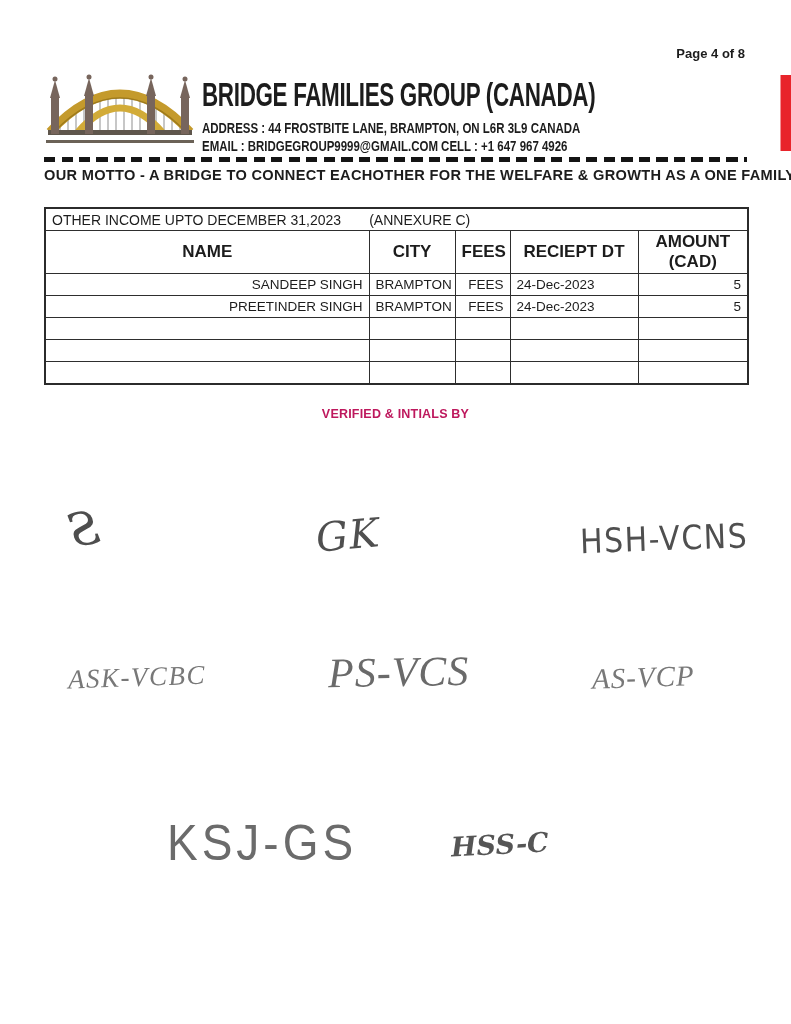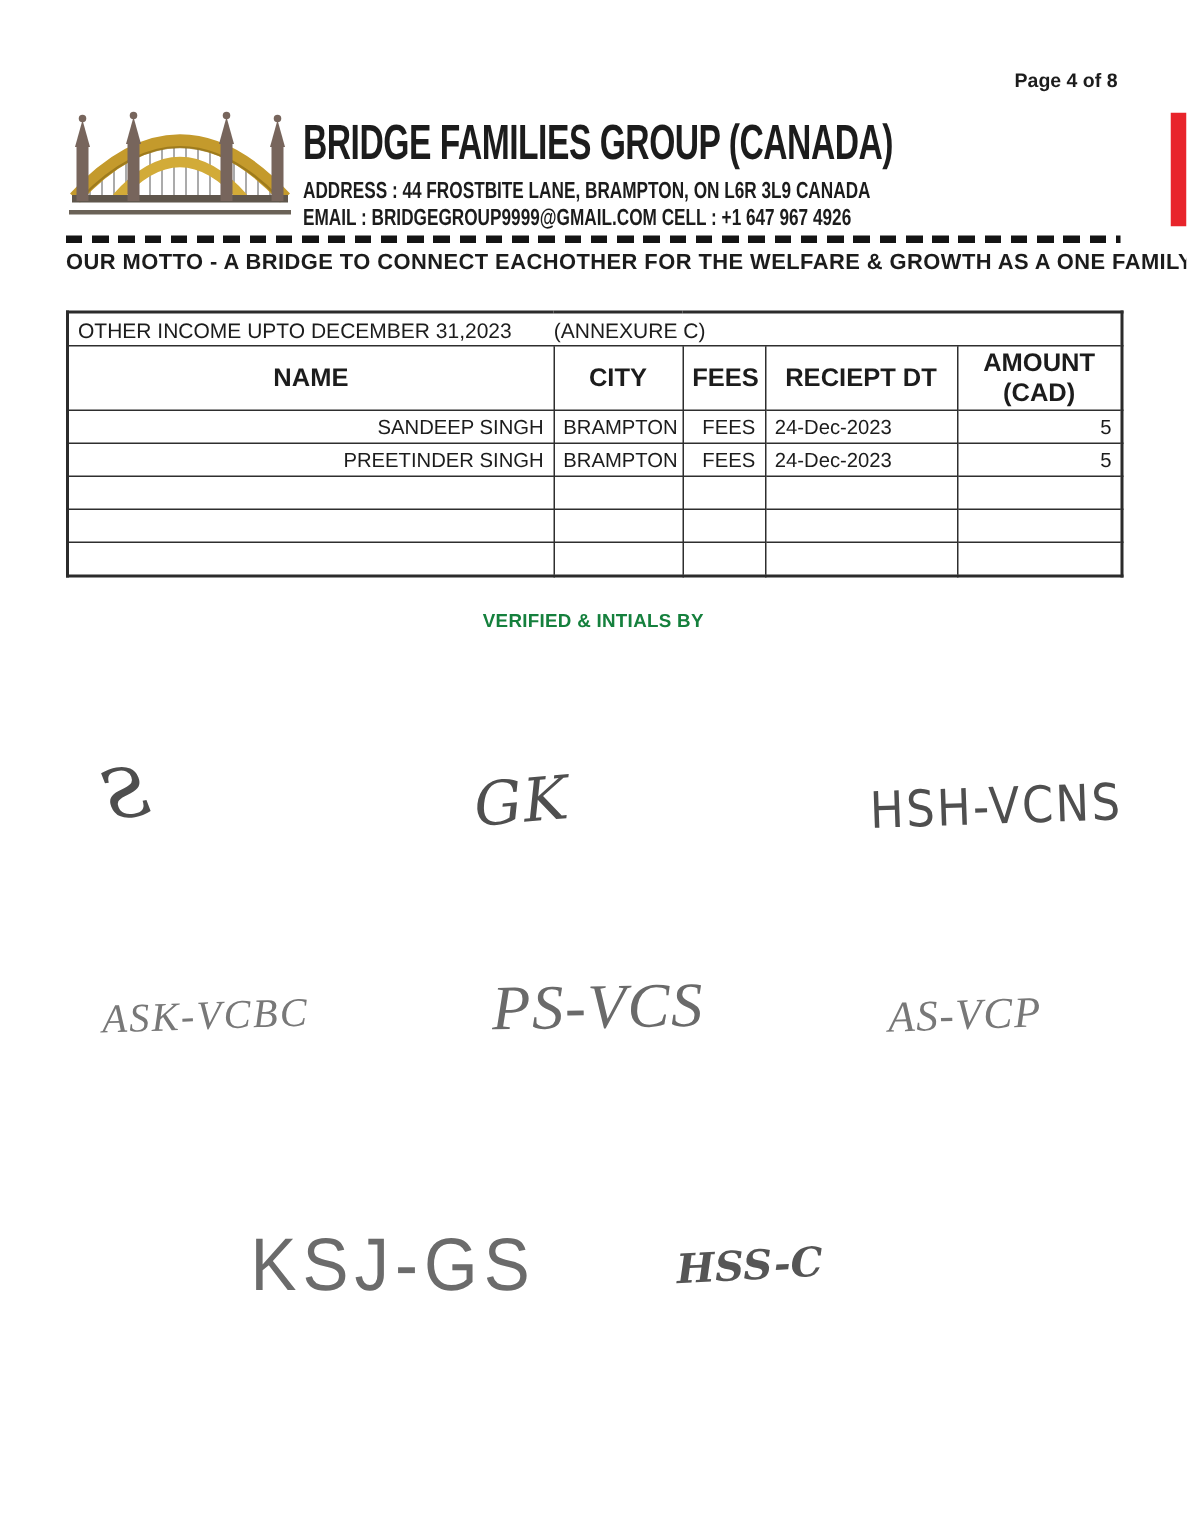--- a/index.html
+++ b/index.html
@@ -46,21 +46,21 @@
   .title-cell { text-align:left; font-weight:400; font-size:14px; }
   .title-gap { display:inline-block; width:28px; }
   table.income th { font-weight:700; text-align:center; font-size:17px; }
   td.al { text-align:right; }
   td.ar { text-align:right; }
   td.date { text-align:left; padding-right:12px; }
 
   
   .verify-heading {
     position:absolute; top:407px; left:0; width:791px; text-align:center;
-    font-size:12.5px; font-weight:600; letter-spacing:0.2px; color:#15803d;
+    font-size:12.5px; font-weight:600; letter-spacing:0.2px; color:#be185d;
   }
   .sig { position:absolute; white-space:nowrap; color:#555; line-height:1; }
   .sig-flick {
     left:68px; top:506px; font-size:46px; font-family:"DejaVu Serif", serif;
     font-style:italic; transform:scaleX(-1) rotate(10deg); color:#4e4e4e;
   }
   .sig-brush {
     left:316px; top:515px; font-size:40px; font-family:"DejaVu Serif", serif;
     font-style:italic; letter-spacing:1px; transform:rotate(-5deg); color:#4f4f4f;
   }

